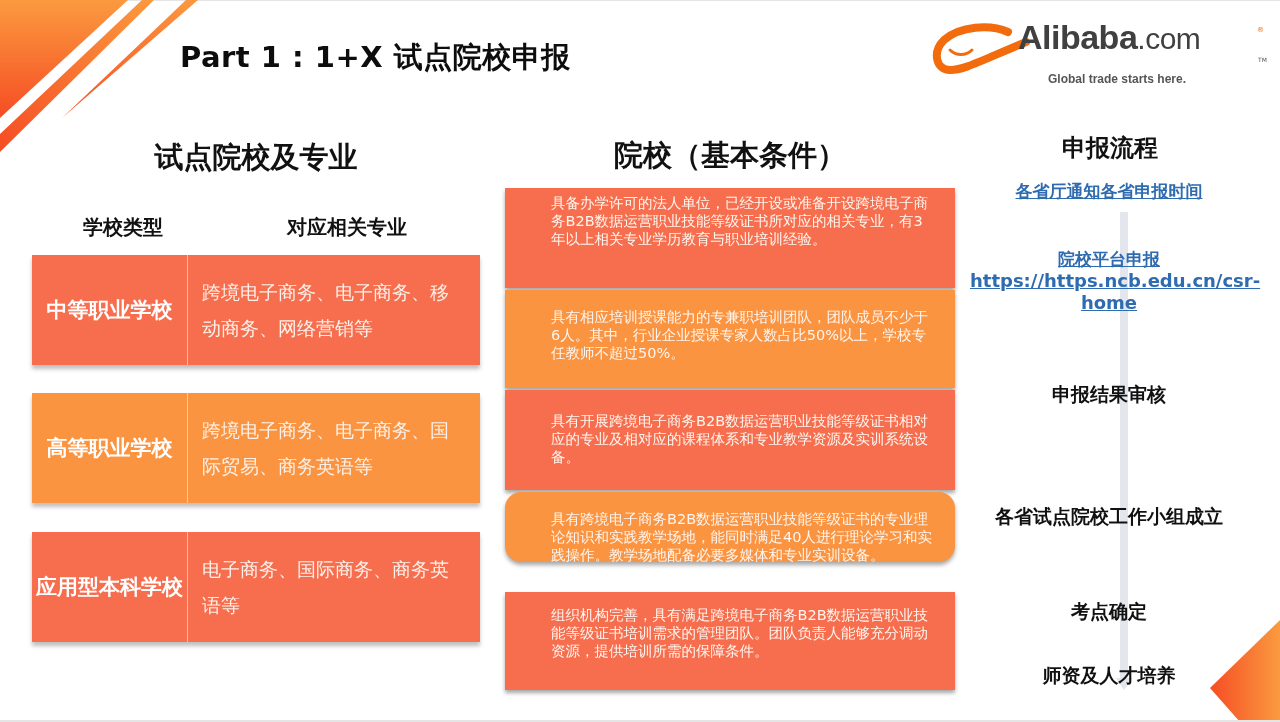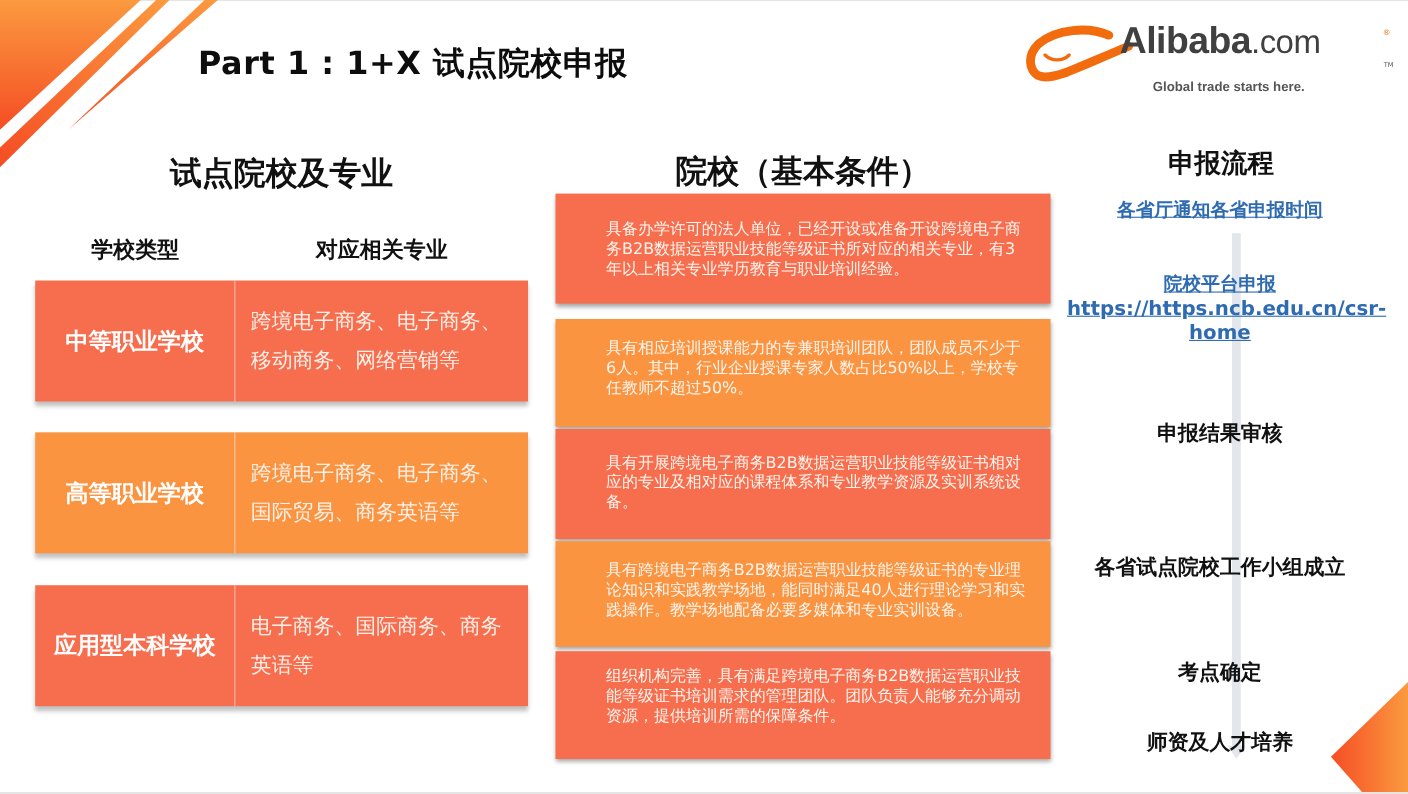--- a/index.html
+++ b/index.html
@@ -22,21 +22,21 @@
   .col-title { position: absolute; font-size: 29px; font-weight: bold; color: #111; white-space: nowrap; text-align: center; }
   .col1-title { left: 32px; top: 138px; width: 448px; }
   .col2-title { left: 505px; top: 136px; width: 450px; }
   .col3-title { left: 980px; top: 132px; width: 260px; font-size: 24px; }
 
   .hdr { position: absolute; top: 214px; font-size: 20px; font-weight: bold; color: #111; text-align: center; }
   .hdr-type { left: 32px; width: 182px; }
   .hdr-major { left: 214px; width: 266px; }
 
   .school-row { position: absolute; left: 32px; width: 448px; height: 110px; display: flex; box-shadow: 0 4px 4px rgba(0,0,0,0.25); }
-  .school-row .type { width: 182px; display: flex; align-items: center; justify-content: center; color: #fff; font-size: 21px; font-weight: bold; border-right: 1px solid rgba(255,255,255,0.5); }
+  .school-row .type { width: 156px; display: flex; align-items: center; justify-content: center; color: #fff; font-size: 21px; font-weight: bold; border-right: 1px solid rgba(255,255,255,0.5); }
   .school-row .major { flex: 1; display: flex; align-items: center; padding: 0 18px 0 14px; color: #fdf0e8; font-size: 19px; line-height: 36px; }
   .row-red { background: #f76e4f; }
   .row-orange { background: #fa9440; }
 
   .cond { position: absolute; left: 505px; width: 450px; color: #fff5ee; font-size: 14.5px; line-height: 18px; padding: 0 18px 0 46px; display: flex; align-items: flex-start; box-shadow: 0 3px 4px rgba(0,0,0,0.35); }
   .cond.red { background: #f76e4f; }
   .cond.orange { background: #fa9440; }
 
   .track { position: absolute; left: 1120px; top: 212px; width: 8px; height: 468px; background: #e3e6ec; }
   .track-arrow { position: absolute; left: 1116px; top: 678px; width: 0; height: 0; border-left: 8px solid transparent; border-right: 8px solid transparent; border-top: 12px solid #e3e6ec; }
@@ -94,24 +94,24 @@
   <div class="type">高等职业学校</div>
   <div class="major">跨境电子商务、电子商务、国际贸易、商务英语等</div>
 </div>
 <div class="school-row row-red" style="top:532px;">
   <div class="type">应用型本科学校</div>
   <div class="major">电子商务、国际商务、商务英语等</div>
 </div>
 
 <div class="col-title col2-title">院校（基本条件）</div>
 
-<div class="cond red" style="top:176px;height:100px;padding-top:24px;">具备办学许可的法人单位，已经开设或准备开设跨境电子商务B2B数据运营职业技能等级证书所对应的相关专业，有3年以上相关专业学历教育与职业培训经验。</div>
+<div class="cond red" style="top:188px;height:100px;padding-top:6px;">具备办学许可的法人单位，已经开设或准备开设跨境电子商务B2B数据运营职业技能等级证书所对应的相关专业，有3年以上相关专业学历教育与职业培训经验。</div>
 <div class="cond orange" style="top:290px;height:98px;padding-top:18px;">具有相应培训授课能力的专兼职培训团队，团队成员不少于6人。其中，行业企业授课专家人数占比50%以上，学校专任教师不超过50%。</div>
 <div class="cond red" style="top:390px;height:100px;padding-top:22px;">具有开展跨境电子商务B2B数据运营职业技能等级证书相对应的专业及相对应的课程体系和专业教学资源及实训系统设备。</div>
-<div class="cond orange" style="top:492px;height:96px;padding-top:18px;">具有跨境电子商务B2B数据运营职业技能等级证书的专业理论知识和实践教学场地，能同时满足40人进行理论学习和实践操作。教学场地配备必要多媒体和专业实训设备。</div>
+<div class="cond orange" style="top:492px;height:70px;padding-top:18px;border-radius:16px;">具有跨境电子商务B2B数据运营职业技能等级证书的专业理论知识和实践教学场地，能同时满足40人进行理论学习和实践操作。教学场地配备必要多媒体和专业实训设备。</div>
 <div class="cond red" style="top:592px;height:98px;padding-top:14px;">组织机构完善，具有满足跨境电子商务B2B数据运营职业技能等级证书培训需求的管理团队。团队负责人能够充分调动资源，提供培训所需的保障条件。</div>
 
 <div class="col-title col3-title">申报流程</div>
 <div class="track"></div>
 <div class="track-arrow"></div>
 
 <div class="step link" style="top:180px;"><span>各省厅通知各省申报时间</span></div>
 <div class="step link" style="top:248px;">
   <span>院校平台申报</span><br>
   <span style="font-size:18px;">https://https.ncb.edu.cn/csr-home</span>

